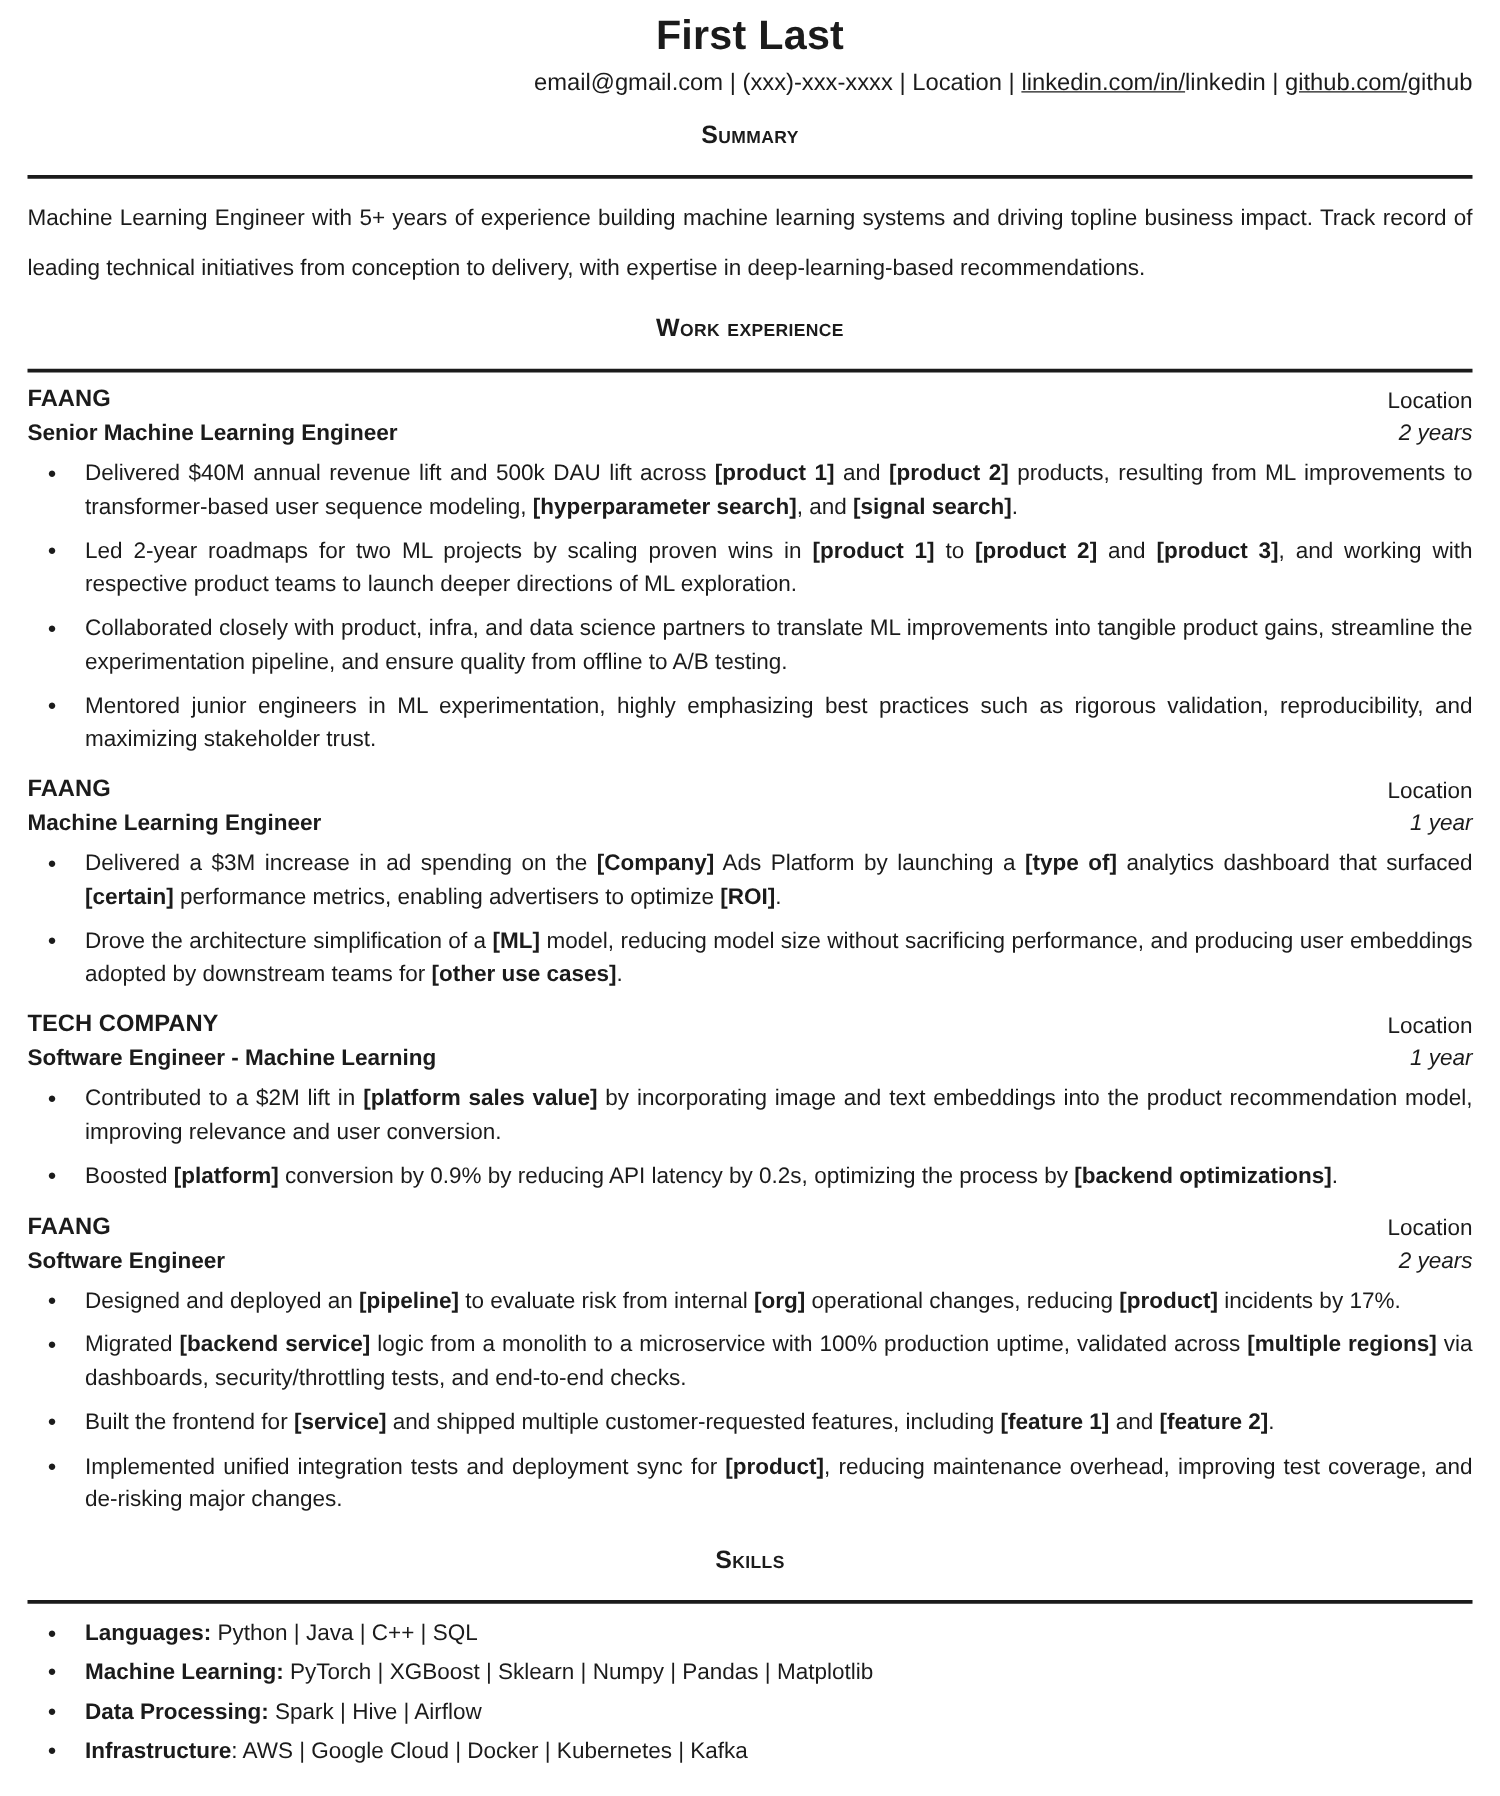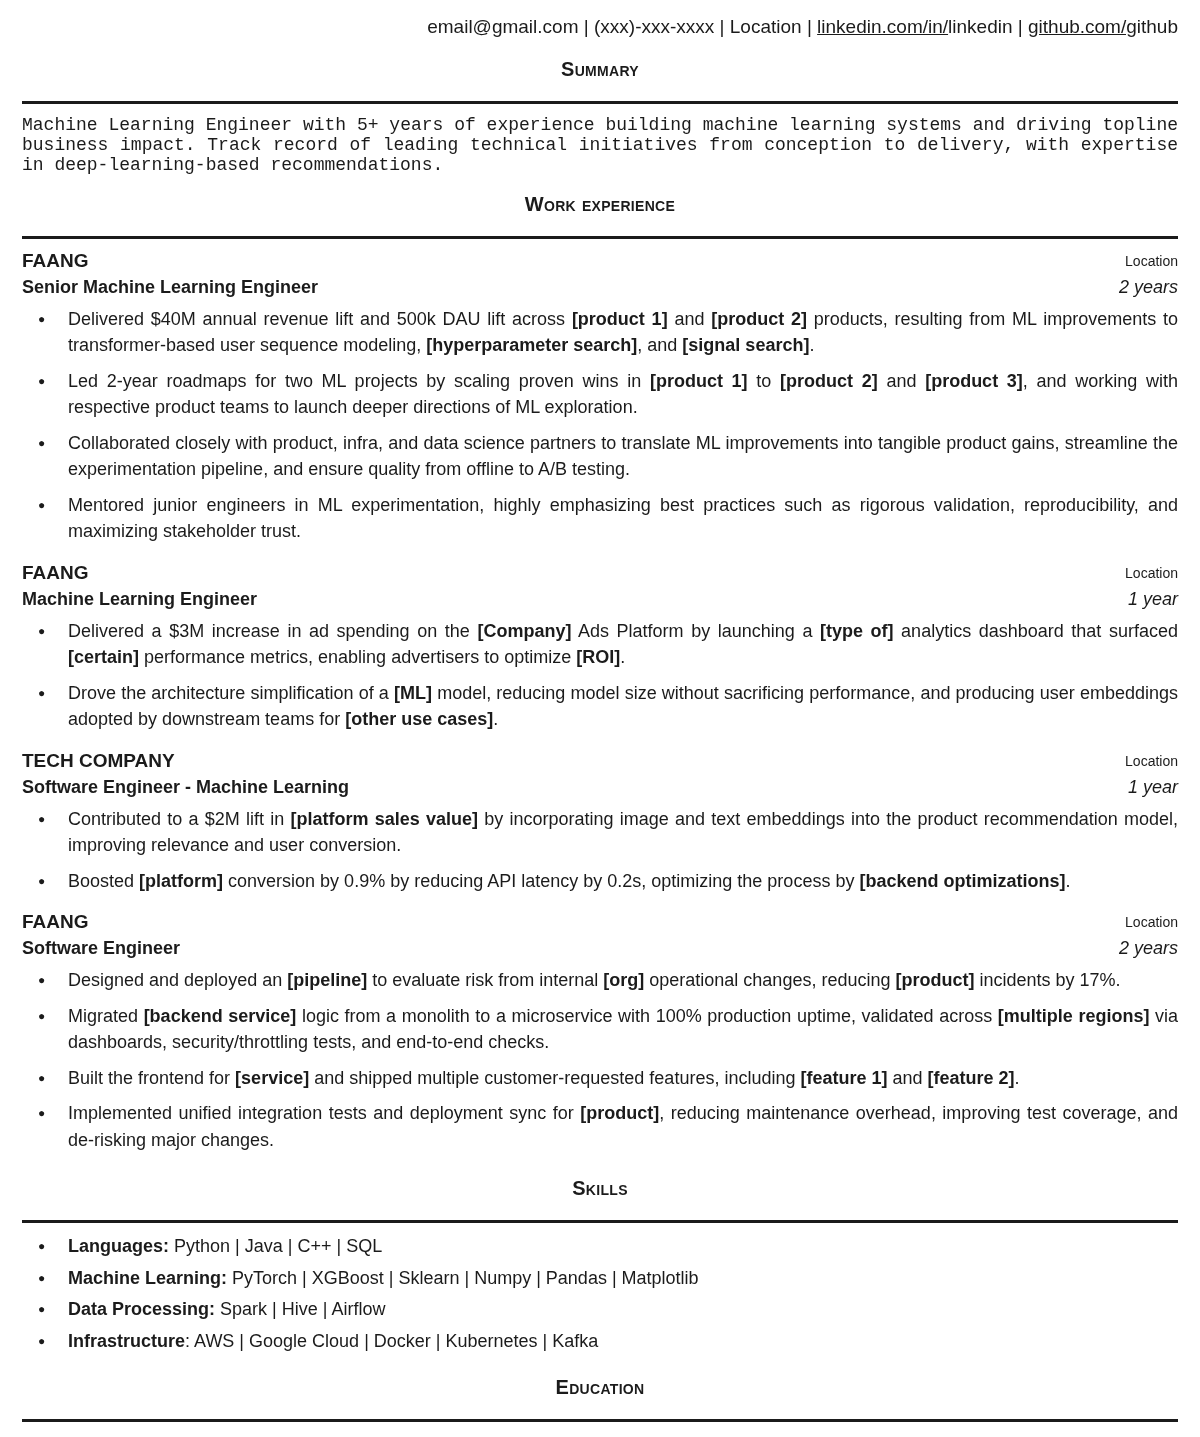--- a/index.html
+++ b/index.html
@@ -35,34 +35,33 @@
     border-bottom: 3.5px solid #1b1b1b;
     text-align: center;
   }
   .sec-summary { margin-top: 18px; }
   .sec-work { margin-top: 18px; }
   .sec-skills { margin-top: 24px; }
   .sec-education { margin-top: 22px; }
   .summary-text {
     margin-top: 11px;
     font-size: 18px;
-    line-height: 20px;
+    line-height: 40px;
     text-align: justify;
-    font-family: Liberation Mono, monospace;
   }
   .job { margin-top: 9px; margin-bottom: 15px; }
   .job-row {
     display: flex;
     justify-content: space-between;
     align-items: flex-start;
     line-height: 26px;
     gap: 48px;
   }
   .company { font-weight: 700; font-size: 19px; }
-  .loc { font-size: 14px; }
+  .loc { font-size: 18px; }
   .jtitle { font-weight: 700; font-size: 18px; }
   .dur { font-size: 18px; font-style: italic; }
   ul.bullets { list-style: none; margin-top: 6px; }
   ul.bullets li {
     display: flex;
     margin-bottom: 9px;
     font-size: 18px;
     line-height: 26.5px;
   }
   ul.bullets li:last-child { margin-bottom: 0; }
@@ -83,20 +82,21 @@
     margin-bottom: 5px;
   }
   .edu-block { margin-top: 10px; font-size: 18px; }
   .school { font-weight: 700; line-height: 30px; }
 </style>
 </head>
 <body>
 
 <div>
 
+  <h1 class="name">First Last</h1>
   <div class="contact"><span>email@gmail.com | (xxx)-xxx-xxxx | Location | </span><span class="u">linkedin.com/in/</span><span>linkedin</span><span> | </span><span class="u">github.com/g</span><span>ithub</span></div>
 
   <section>
     <h2 class="sec sec-summary">Summary</h2>
     <p class="summary-text">Machine Learning Engineer with 5+ years of experience building machine learning systems and driving topline business impact. Track record of leading technical initiatives from conception to delivery, with expertise in deep-learning-based recommendations.</p>
   </section>
 
   <section>
     <h2 class="sec sec-work">Work experience</h2>
     <div id="jobs">

